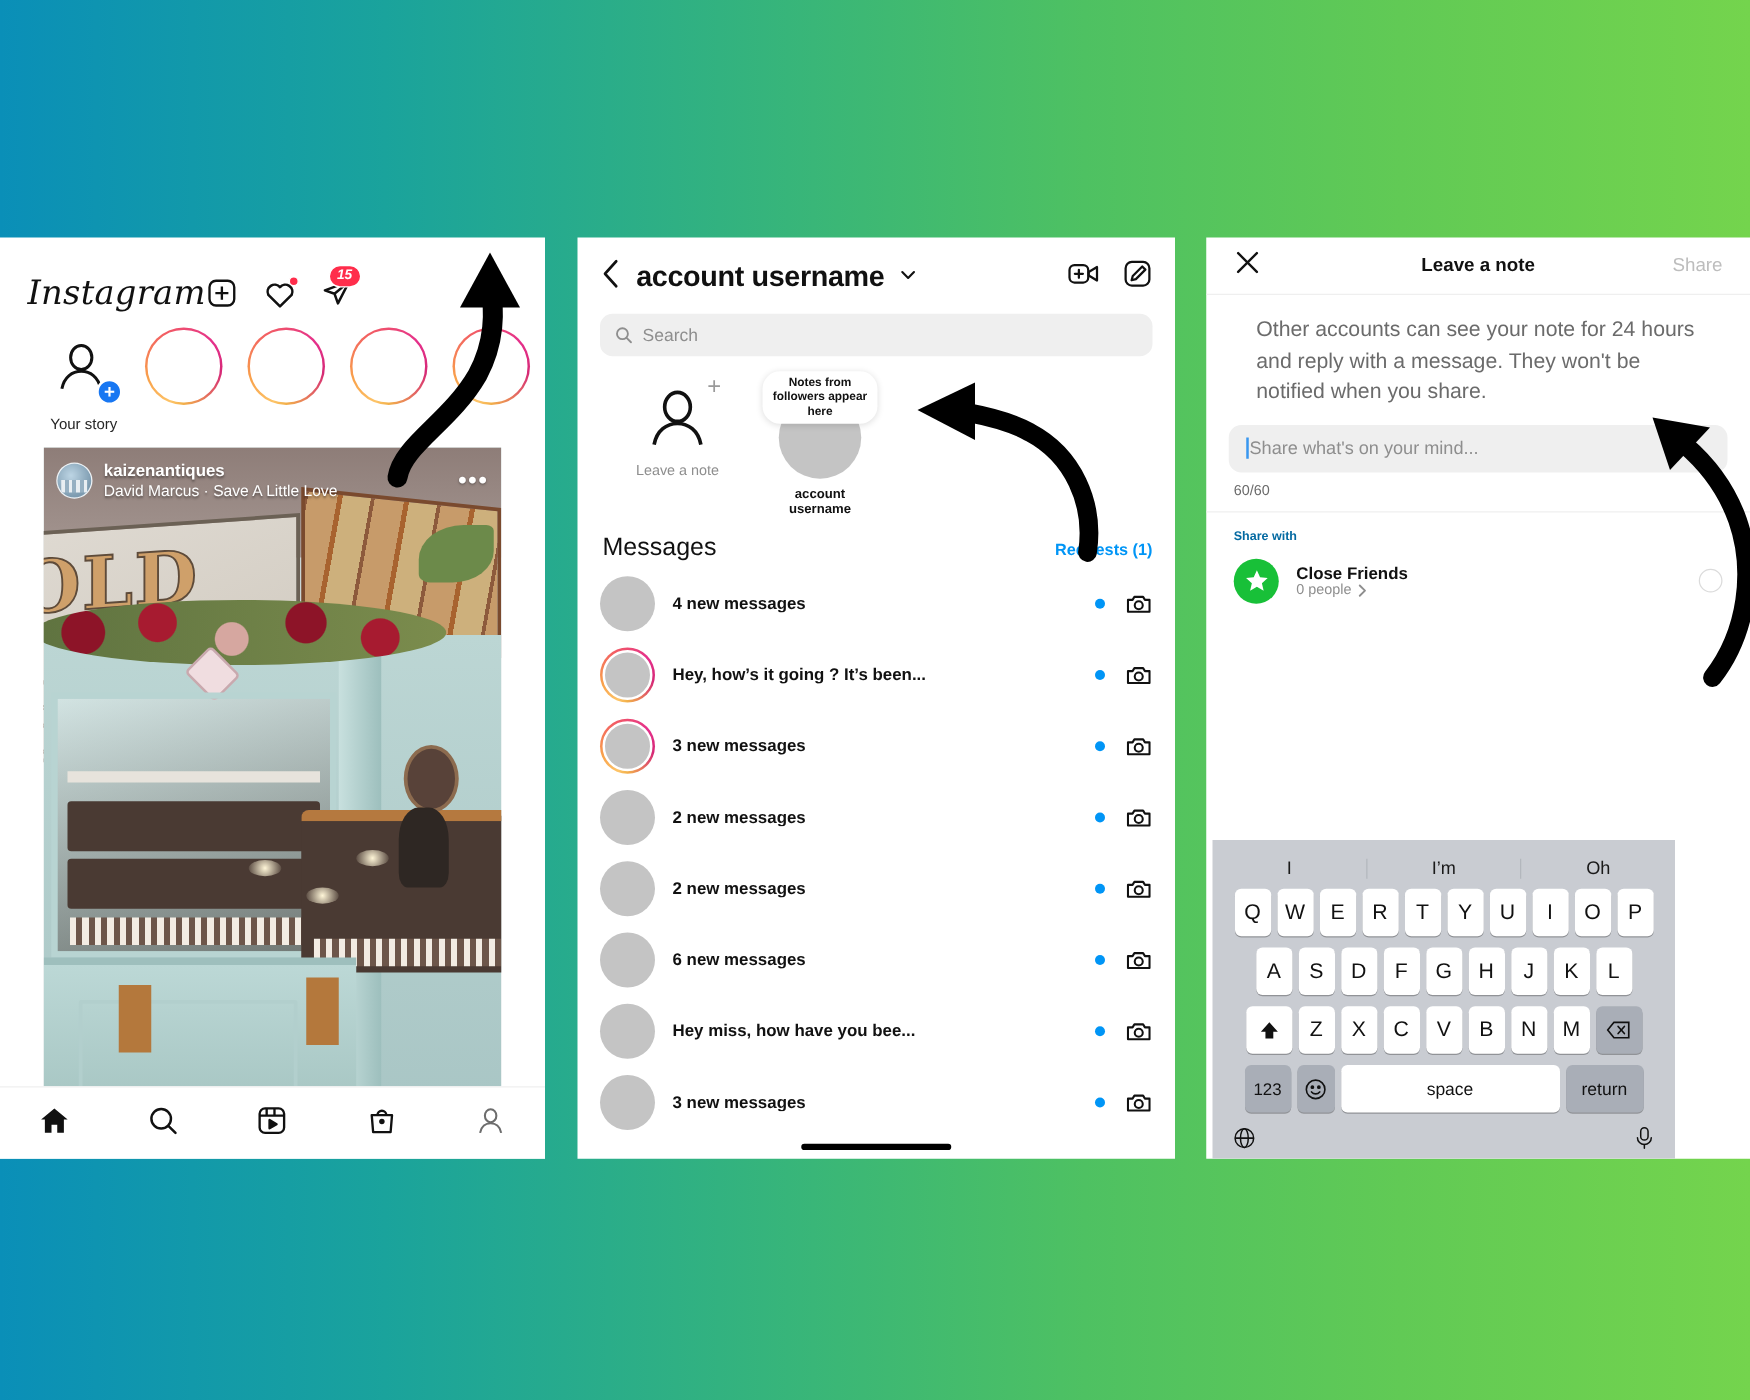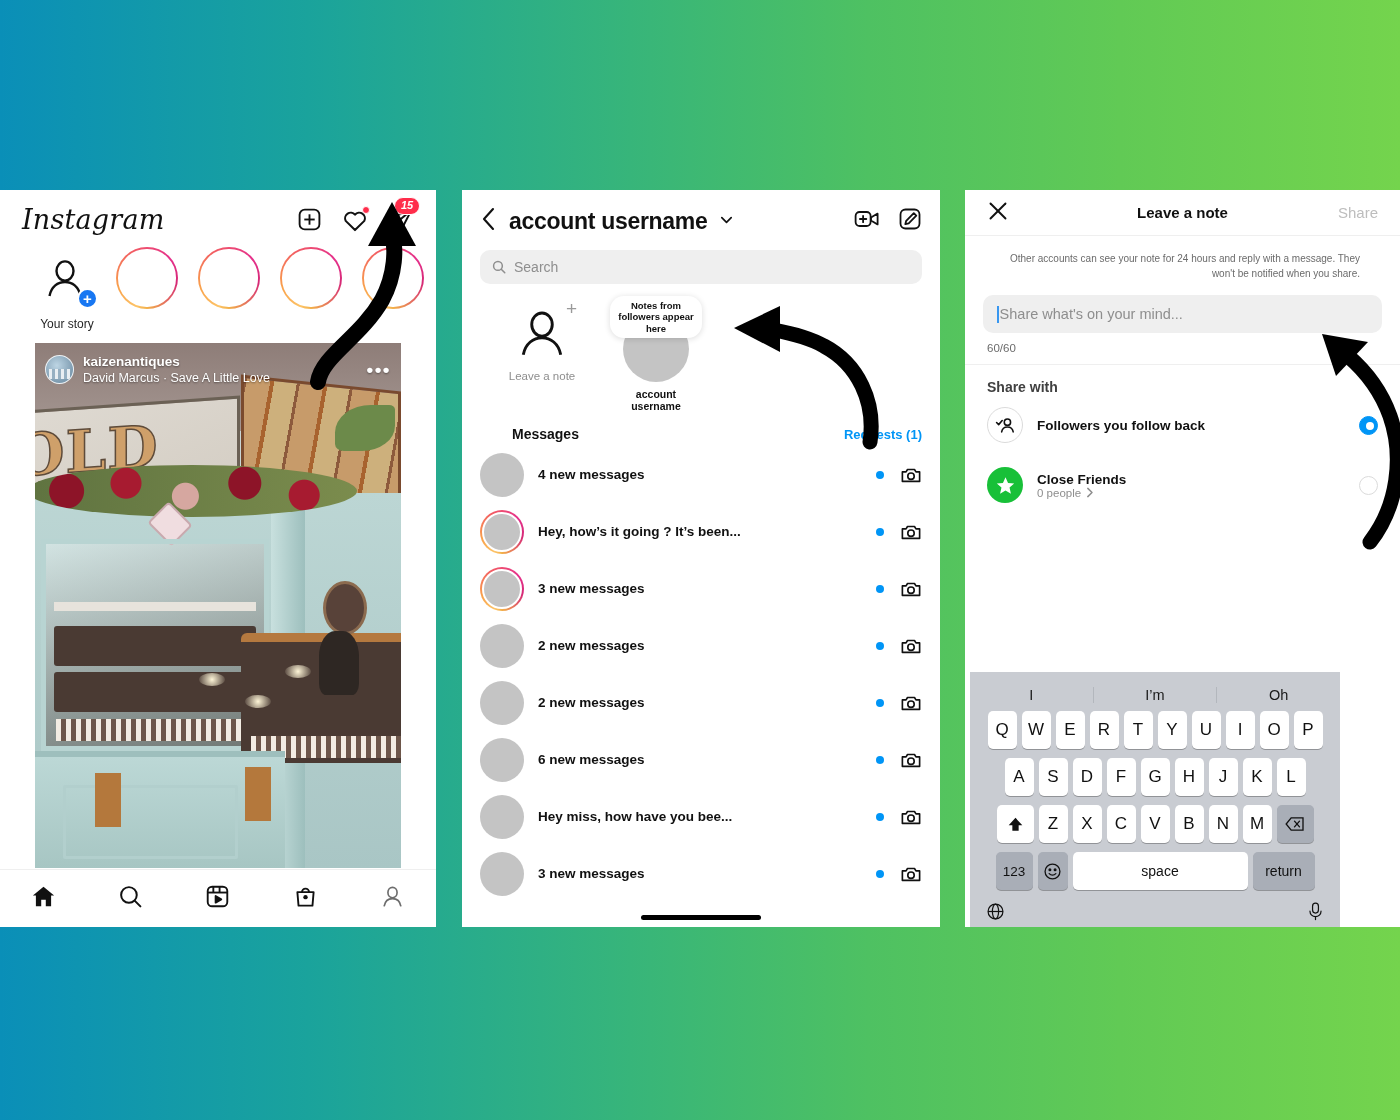--- a/index.html
+++ b/index.html
@@ -11,22 +11,22 @@
   }
   .stage { position:absolute; left:0; top:0; width:1400px; height:1120px; }
 
   
   .panel { position:absolute; background:#fff; overflow:hidden; }
   #panel1 { left:0px;   top:190px; width:436px; height:737px; }
   #panel2 { left:462px; top:190px; width:478px; height:737px; }
   #panel3 { left:965px; top:190px; width:435px; height:737px; }
 
   
-  .ig-header { display:flex; align-items:center; justify-content:space-between;
-               padding:14px 22px 6px 22px; }
+  .ig-header { display:flex; align-items:center; 
+               padding:29px 22px 6px 22px; }
   .ig-logo { font-family:"DejaVu Serif", serif; font-style:italic; font-size:27px;
              font-weight:400; letter-spacing:.2px; color:#111; }
   .ig-actions { display:flex; align-items:center; gap:20px; position:relative;font-style:italic; }
   .icon-btn { position:relative; display:flex; align-items:center; justify-content:center;
               width:26px; height:26px; }
   .badge { position:absolute; top:-10px; left:6px; background:#ff2d4b; color:#fff;
            font-size:11px; font-weight:700; border-radius:10px; padding:1px 6px 2px 6px;
            line-height:13px; border:1.5px solid #fff; }
   .heart-dot { position:absolute; top:-1px; right:-2px; width:8px; height:8px;
                border-radius:50%; background:#ff2d4b; border:1.5px solid #fff; }
@@ -130,50 +130,50 @@
                  color:#111; line-height:1.2; z-index:3; }
   .note-av-own { width:62px; height:62px; margin:0 auto; position:relative;
                  display:flex; align-items:center; justify-content:center; }
   .note-plus { position:absolute; right:-4px; top:-4px; font-size:19px; color:#9a9a9a; }
   .note-av-gray { width:66px; height:66px; margin:14px auto 0 auto; border-radius:50%;
                   background:#c4c4c4; }
   .note-name { font-size:10.5px; margin-top:6px; }
   .note-name.muted { color:#8e8e8e; font-size:11.5px; }
   .note-name.bold { font-weight:700; color:#111; }
   .msg-head { display:flex; align-items:baseline; padding:10px 18px 4px 20px; }
-  .msg-head .t { font-size:14px; font-weight:700; color:#111;margin-left:30px; }
+  .msg-head .t { font-size:20px; font-weight:400; color:#111; }
   .msg-head .r { margin-left:auto; font-size:13px; font-weight:600; color:#0095f6; }
   .mrow { display:flex; align-items:center; gap:14px; padding:4px 18px; height:57px; }
   .mav { width:44px; height:44px; border-radius:50%; background:#c4c4c4; flex:0 0 auto; }
   .mav.ring { background:conic-gradient(from 200deg,#fdc468 0deg,#f9a24b 50deg,#f25d63 130deg,#e5308b 210deg,#d62976 265deg,#f2b04a 340deg,#fdc468 360deg);
               padding:2px; }
   .mav.ring > i { display:block; width:100%; height:100%; border-radius:50%; background:#c4c4c4;
                   border:2px solid #fff; }
   .mtxt { font-size:13.5px; font-weight:700; color:#111; flex:1;
           white-space:nowrap; overflow:hidden; }
   .mright { display:flex; align-items:center; gap:16px; }
   .bluedot { width:8px; height:8px; border-radius:50%; background:#0095f6; }
   .home-ind { position:absolute; left:calc(50% - 60px); bottom:7px; width:120px; height:5px;
               background:#000; border-radius:3px; }
 
   
   .n-head { position:relative; height:46px; display:flex; align-items:center;
             padding:0 22px; border-bottom:1px solid #efefef; }
   .n-title { position:absolute; left:0; right:0; text-align:center; font-size:15px;
              font-weight:700; color:#111; }
   .n-share { margin-left:auto; font-size:15px; color:#bdbdbd; font-weight:400; z-index:2; }
-  .n-desc { font-size:10px; color:#6b6b6b; text-align:right; line-height:1.45;
+  .n-desc { font-size:17px; color:#6b6b6b; text-align:left; line-height:1.45;
             padding:16px 40px 0 40px; }
   .n-input { margin:14px 18px 0 18px; height:38px; background:#efefef; border-radius:10px;
              display:flex; align-items:center; padding:0 14px; }
   .caret { width:1.6px; height:17px; background:#3897f0; margin-right:1px; }
   .n-ph { font-size:14.5px; color:#8e8e8e; }
   .n-count { font-size:11.5px; color:#6b6b6b; padding:9px 0 0 22px; }
   .n-div { height:1px; background:#efefef; margin:10px 0 0 0; }
-  .n-sw { font-size:14px; font-weight:700; color:#404040; padding:14px 0 0 22px; }
+  .n-sw { font-size:10px; font-weight:700; color:#0369a1; padding:14px 0 0 22px; }
   .sw-row { display:flex; align-items:center; gap:14px; padding:12px 22px; }
   .sw-ico { width:36px; height:36px; border-radius:50%; display:flex; align-items:center;
             justify-content:center; flex:0 0 auto; }
   .sw-ico.outline { border:1px solid #dbdbdb; }
   .sw-ico.green { background:#18c038; }
   .sw-lbl { font-size:13.5px; font-weight:700; color:#111; }
   .sw-sub { font-size:11.5px; color:#8e8e8e; display:flex; align-items:center; gap:5px; }
   .radio { margin-left:auto; width:19px; height:19px; border-radius:50%;
            border:1.4px solid #dbdbdb; }
   .radio.on { background:#0095f6; border-color:#0095f6; position:relative; }
@@ -533,33 +533,20 @@
     <div class="n-input">
       <span class="caret"></span>
       <span class="n-ph">Share what's on your mind...</span>
     </div>
 
     <div class="n-count">60/60</div>
     <div class="n-div"></div>
 
     <div class="n-sw">Share with</div>
 
-    <div class="sw-row">
-      <div class="sw-ico outline">
-        <svg width="21" height="21" viewBox="0 0 24 24" fill="none" stroke="#111" stroke-width="1.8" stroke-linecap="round" stroke-linejoin="round">
-          <circle cx="14.2" cy="8.2" r="3.6"></circle>
-            <path d="M7.6 19.4c.6-3.9 3.4-5.6 6.6-5.6s6 1.7 6.6 5.6"></path>
-          <polyline points="1.8,8.6 4.2,11 8.2,6.4"></polyline>
-        </svg>
-      </div>
-      <div>
-        <div class="sw-lbl">Followers you follow back</div>
-      </div>
-      <div class="radio on"></div>
-    </div>
 
     <div class="sw-row">
       <div class="sw-ico green">
         <svg width="21" height="21" viewBox="0 0 24 24" fill="#fff">
             <path d="M12 2.6 14.9 9l7 .7-5.3 4.7 1.6 6.9-6.2-3.7-6.2 3.7L7.4 14.4 2.1 9.7l7-.7Z"></path>
           </svg>
       </div>
       <div>
         <div class="sw-lbl">Close Friends</div>
         <div class="sw-sub">

